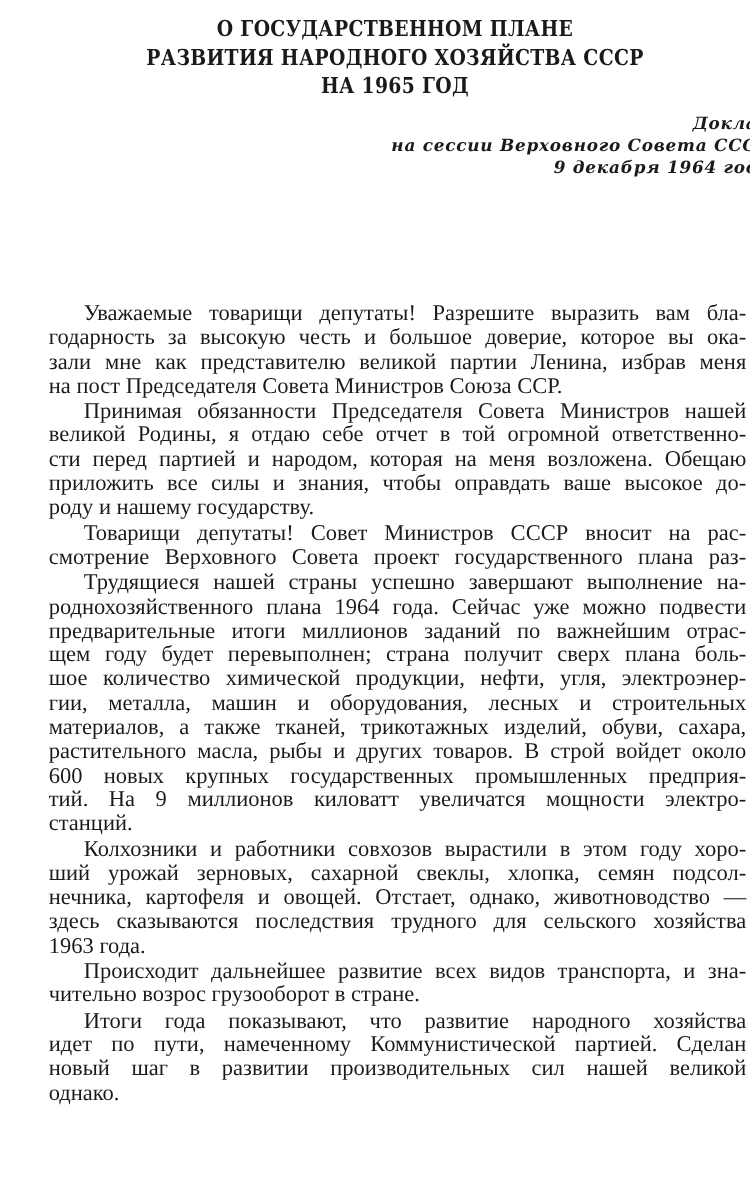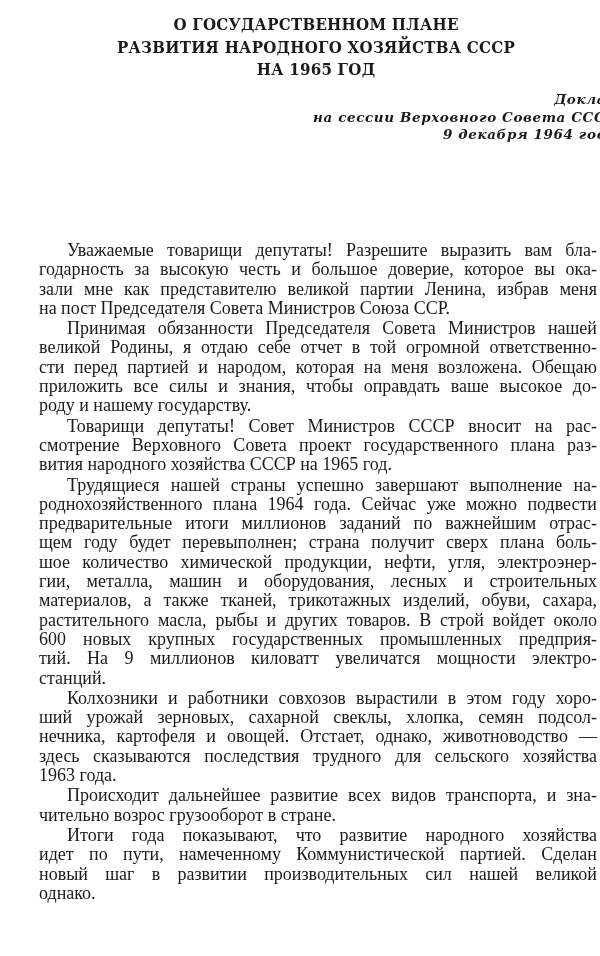--- a/index.html
+++ b/index.html
@@ -42,21 +42,20 @@
     <div class="para">
       <div class="line indent">Принимая обязанности Председателя Совета Министров нашей</div>
       <div class="line">великой Родины, я отдаю себе отчет в той огромной ответственно-</div>
       <div class="line">сти перед партией и народом, которая на меня возложена. Обещаю</div>
       <div class="line">приложить все силы и знания, чтобы оправдать ваше высокое до-</div>
       <div class="line last">роду и нашему государству.</div>
     </div>
     <div class="para">
       <div class="line indent">Товарищи депутаты! Совет Министров СССР вносит на рас-</div>
       <div class="line">смотрение Верховного Совета проект государственного плана раз-</div>
-      <div class="line last">вития народного хозяйства СССР на 1965 год.</div>
     </div>
     <div class="para">
       <div class="line indent">Трудящиеся нашей страны успешно завершают выполнение на-</div>
       <div class="line">роднохозяйственного плана 1964 года. Сейчас уже можно подвести</div>
       <div class="line">предварительные итоги миллионов заданий по важнейшим отрас-</div>
       <div class="line">щем году будет перевыполнен; страна получит сверх плана боль-</div>
       <div class="line">шое количество химической продукции, нефти, угля, электроэнер-</div>
       <div class="line">гии, металла, машин и оборудования, лесных и строительных</div>
       <div class="line">материалов, а также тканей, трикотажных изделий, обуви, сахара,</div>
       <div class="line">растительного масла, рыбы и других товаров. В строй войдет около</div>

